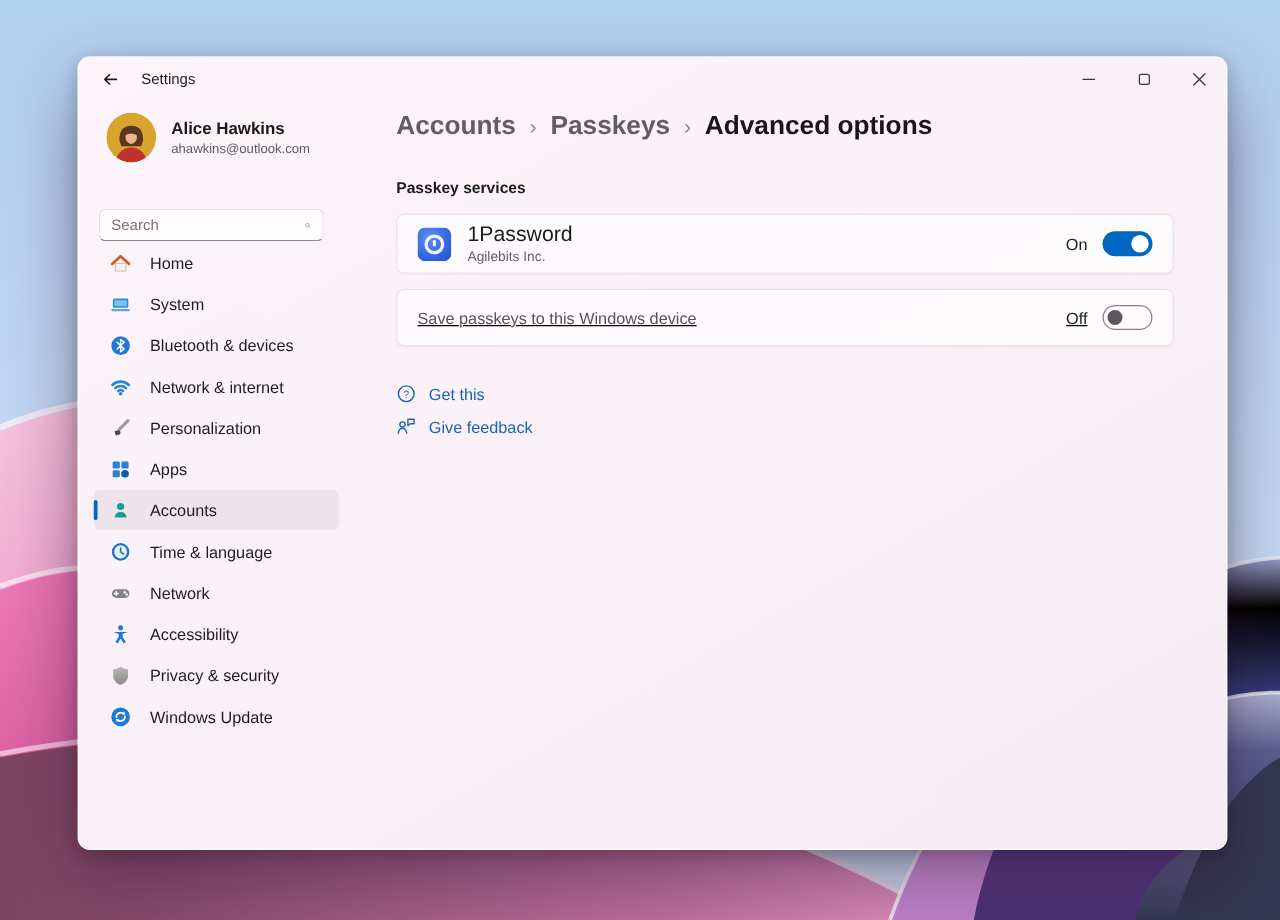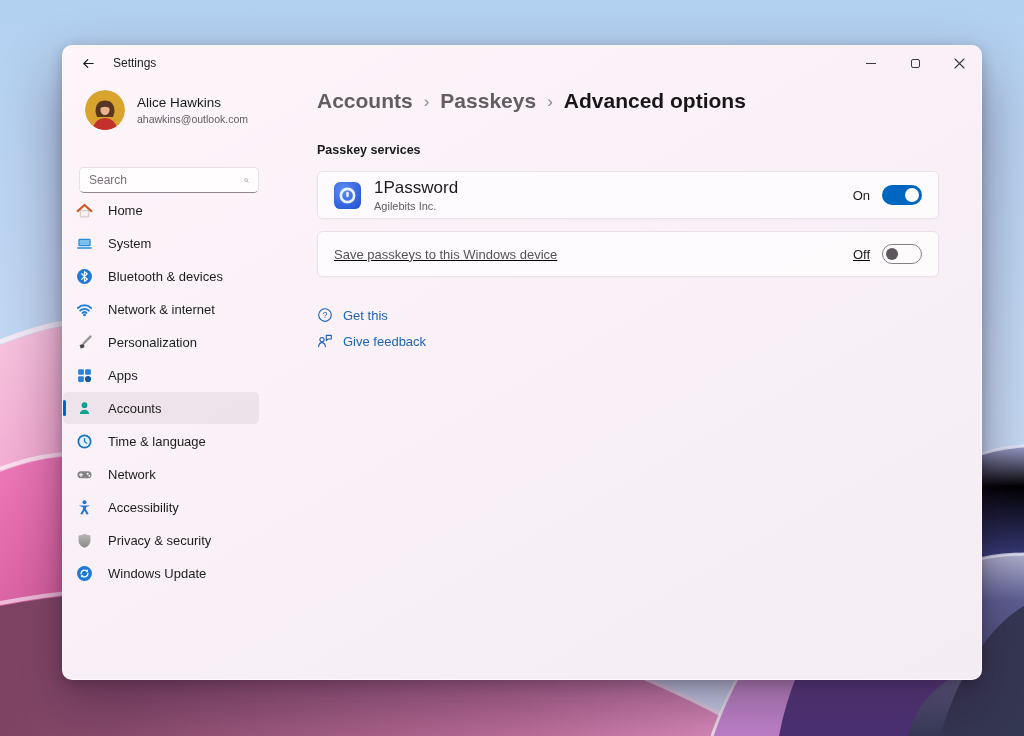--- a/index.html
+++ b/index.html
@@ -21,32 +21,32 @@
   .back-btn { width:30px; height:24px; margin-left:10px; display:flex; align-items:center; justify-content:center; border-radius:4px; cursor:pointer; }
   .tb-title { font-size:12px; color:#1c1c1c; margin-left:10px; }
   .controls { margin-left:auto; display:flex; height:34px; }
   .ctrl { width:44px; height:34px; display:flex; align-items:center; justify-content:center; cursor:pointer; }
   .glyph-min { width:10px; height:1px; background:#3a3a3a; }
   .glyph-max { width:9px; height:9px; border:1px solid #3a3a3a; border-radius:2px; }
 
   
   .profile { position:absolute; left:22px; top:44px; display:flex; align-items:center; gap:12px; }
   .avatar { width:40px; height:40px; border-radius:50%; overflow:hidden; flex:0 0 auto; }
-  .p-name { font-size:13.5px; font-weight:400; color:#1a1a1a; }
+  .p-name { font-size:13.5px; font-weight:700; color:#1a1a1a; }
   .p-email { font-size:10.5px; color:#615c61; margin-top:3px; }
 
   
   .search { position:absolute; left:16px; top:121px; width:180px; height:26px;
     background:#fffdfe; border:1px solid #e7e1e6; border-bottom:1px solid #8f8a8e;
     border-radius:5px; display:flex; align-items:center; padding:0 9px; }
   .search input { flex:1; border:none; outline:none; background:transparent; font-size:12px; color:#1b1b1b; font-family:inherit; }
   .search input::placeholder { color:#767076; }
 
   
-  .nav { position:absolute; left:0; top:148px; width:196px; }
+  .nav { position:absolute; left:12px; top:148px; width:196px; }
   .nav-item { position:relative; height:32px; margin-bottom:1px; display:flex; align-items:center;
     padding-left:13px; gap:15px; border-radius:5px; font-size:13px; color:#1d1d1d; cursor:pointer; }
   .nav-item.active { background:rgba(110,80,100,.09); }
   .nav-item .ind { display:none; }
   .nav-item.active .ind { display:block; position:absolute; left:0; top:8px; width:3px; height:16px; border-radius:2px; background:#0067C0; }
   .nav-icon { width:17px; height:17px; display:flex; }
 
   
   .content { position:absolute; left:254px; top:0; width:622px; }
   .breadcrumb { margin-top:43px; display:flex; align-items:center; gap:11px; }

